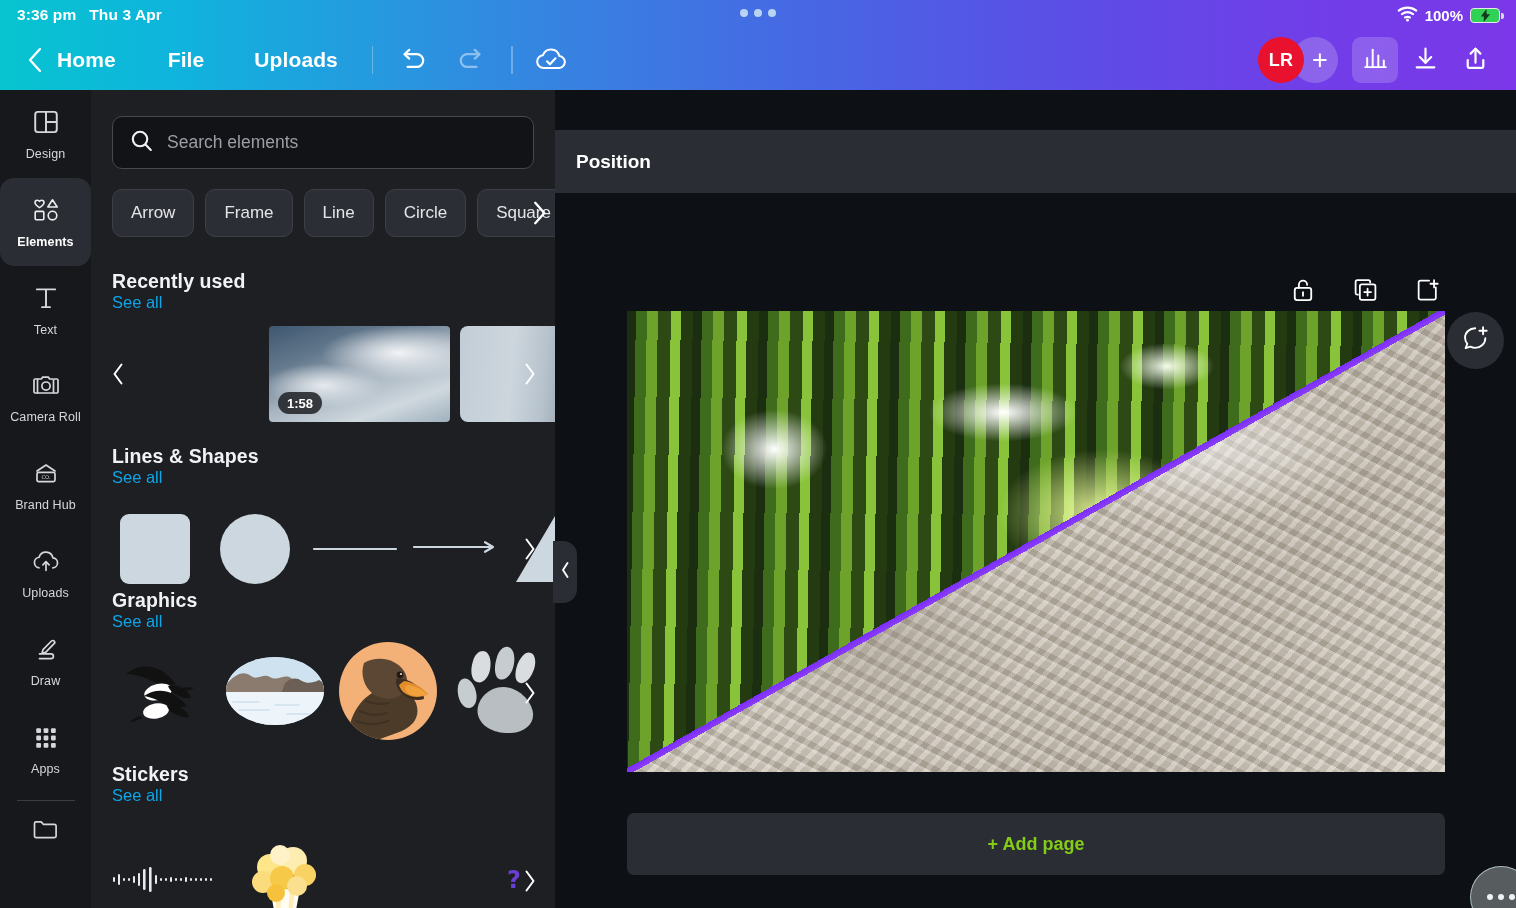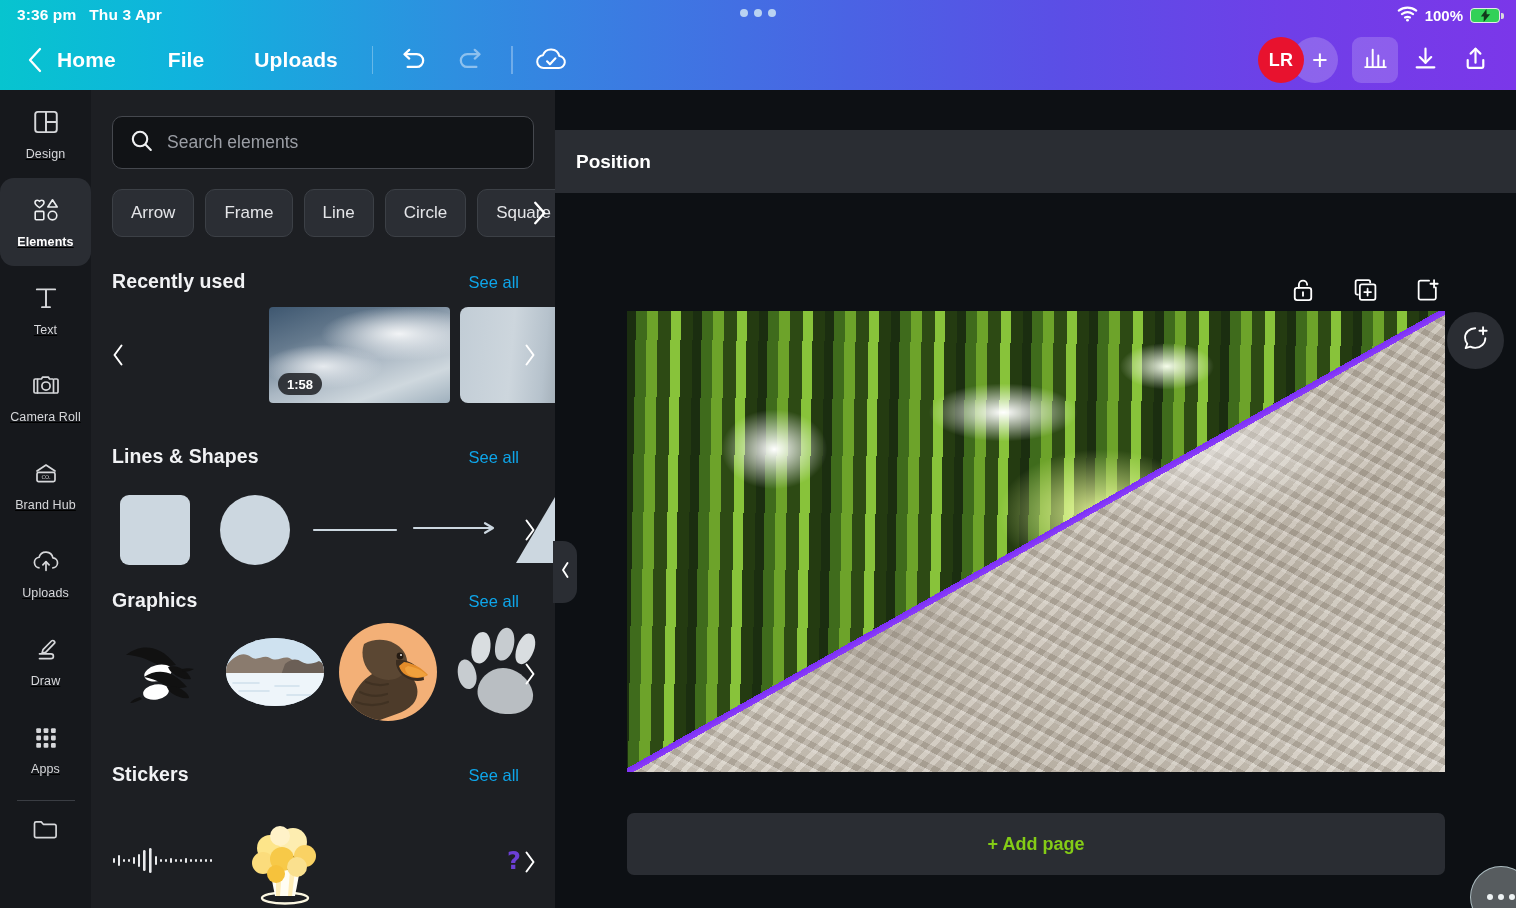--- a/index.html
+++ b/index.html
@@ -90,21 +90,20 @@
   .chipbtn{
     width:46px; height:46px; border-radius:9px;
     display:flex; align-items:center; justify-content:center; cursor:pointer;
   }
   .chipbtn.active{ background:rgba(255,255,255,.18); }
 
   
   .rail{
     position:absolute; left:0; top:90px; width:91px; height:818px;
     background:#16181c;
-    text-decoration:underline;
   }
   .rail-item{
     position:relative; width:91px; height:88px;
     display:flex; flex-direction:column; align-items:center; justify-content:center;
     gap:7px; cursor:pointer;
   }
   .rail-item .lbl{ color:#d6d7da; font-size:12.5px; letter-spacing:.1px; white-space:nowrap; }
   .rail-item.selected{ background:#2a2d33; border-radius:14px; }
   .rail-sep{
     width:58px; height:1px; background:#3a3d43; margin:6px auto 0;
@@ -133,20 +132,21 @@
     white-space:nowrap; cursor:pointer;
   }
   .chips-next{
     position:absolute; right:6px; top:11px; cursor:pointer;
   }
 
   .section{ position:absolute; left:0; width:464px; }
   .sec-head{
     display:flex; align-items:baseline; justify-content:space-between;
     padding:0 36px 0 21px;
+    flex-direction:column;
   }
   .sec-title{ color:#f1f2f4; font-size:19.5px; font-weight:700; letter-spacing:.1px; }
   .sec-link{ color:#0ea5e9; font-size:16.5px; cursor:pointer; }
 
   .row{ position:relative; margin-top:14px; height:96px; }
   .row-arrow{
     position:absolute; top:50%; transform:translateY(-50%);
     width:34px; height:34px; display:flex; align-items:center; justify-content:center;
     cursor:pointer; z-index:5;
   }

